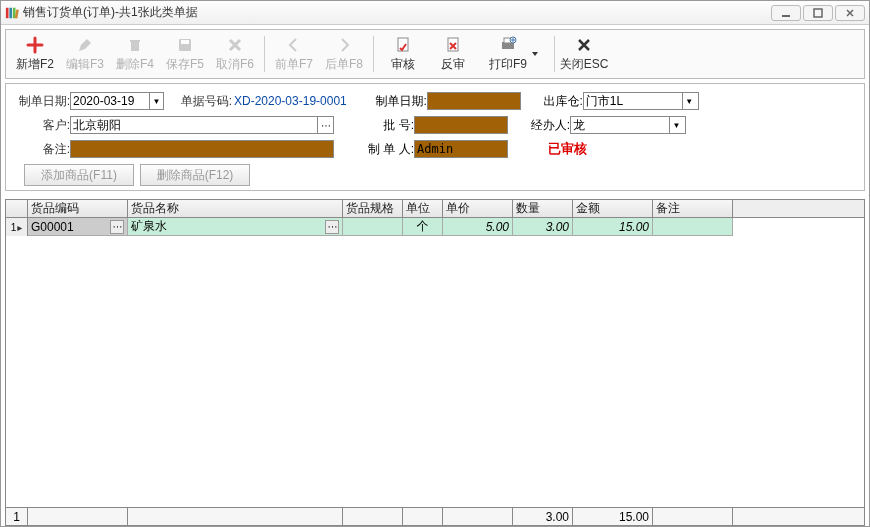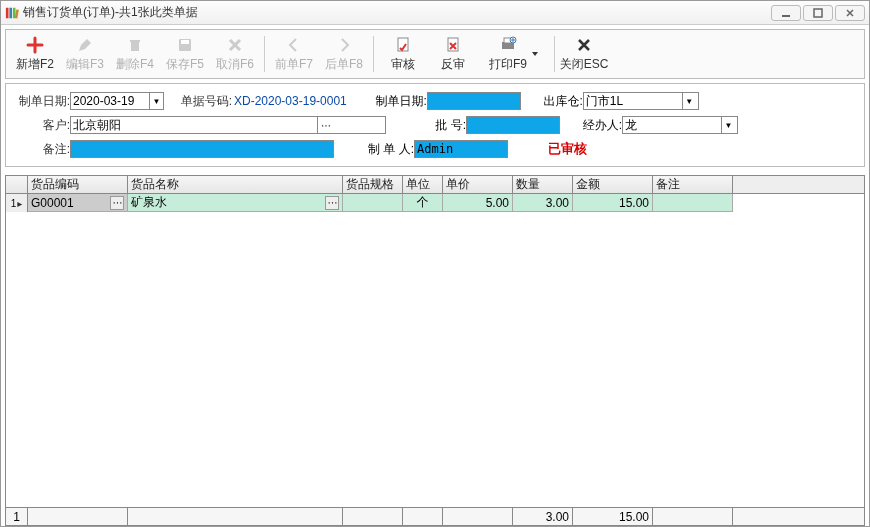--- a/index.html
+++ b/index.html
@@ -65,21 +65,21 @@
   margin: 0 4px 4px 4px;
   padding: 6px 8px 4px 8px;
 }
 .form-row { display: flex; align-items: center; height: 22px; margin-bottom: 2px; }
 .fld-label { text-align: right; width: 56px; color: #333; }
 .date-combo { display:flex; align-items:center; border:1px solid #888; height:18px; background:#fff; }
 .date-combo input { border:none; width:78px; font-size:12px; padding:0 2px; height:16px; background:#fff;}
 .date-combo .dd { width:14px; height:16px; border-left:1px solid #888; display:flex;align-items:center;justify-content:center; font-size:8px;}
 .doc-no { color:#0a4aa8; margin-left:2px;}
 .text-input {
-  border:1px solid #888; height:18px; background:#0ea5e9; font-size:12px; padding:0 2px;
+  border:1px solid #888; height:18px; background:#a16207; font-size:12px; padding:0 2px;
 }
 .lookup { display:flex; align-items:center; border:1px solid #888; height:18px; background:#fff;}
 .lookup input{ border:none; height:16px; font-size:12px; padding:0 2px;}
 .lookup .lk-btn{ width:16px; height:16px; border-left:1px solid #888; display:flex;align-items:center;justify-content:center; font-size:10px; letter-spacing:-1px;}
 .combo { display:flex; align-items:center; border:1px solid #888; height:18px; background:#fff;}
 .combo input{ border:none; height:16px; font-size:12px; padding:0 2px;}
 .combo .dd{ width:14px; height:16px; border-left:1px solid #888; display:flex;align-items:center;justify-content:center; font-size:8px;}
 .approved-stamp { color:#d00; font-size:13px; font-weight:bold; margin-left:40px;}
 .action-buttons { display:flex; gap:6px; margin: 4px 0 0 10px;}
 .action-btn{
@@ -104,21 +104,21 @@
   display:flex; align-items:center;
   background: linear-gradient(#f6f6f6,#e6e6e6);
 }
 .grid-body{ flex:1; background:#fff; overflow:hidden;}
 .grid-row{ display:flex; height:18px;}
 .gc{
   border-right:1px solid #aaa; border-bottom:1px solid #aaa; padding:1px 3px; font-size:12px;
   display:flex; align-items:center;
   background:#c6edd9;
 }
-.gc.num{ justify-content:flex-end;}
+.gc.num{ justify-content:flex-end;font-style:italic;}
 .rowhdr{
   width:22px; border-right:1px solid #888;
   display:flex; align-items:center; justify-content:center;
   background:#eee; font-size:10px;
 }
 .rowhdr .ptr::after{ content:"▸"; font-size:10px; color:#333; margin-left:1px;}
 .col-code{width:100px;} .col-name{width:215px;} .col-spec{width:60px;}
 .col-unit{width:40px;} .col-price{width:70px;} .col-qty{width:60px;}
 .col-amt{width:80px;} .col-rem{width:80px;}
 .footer-row{
@@ -290,40 +290,44 @@
       <span style="width:58px; text-align:right; margin-left:22px;">制单日期:</span>
       <input class="text-input" style="width: 94px;" value="">
       <span style="width:50px; text-align:right; margin-left:12px;">出库仓:</span>
       <div class="combo" style="width:116px;">
         <input style="width: 98px;" value="门市1L">
         <span class="dd">▼</span>
       </div>
     </div>
     <div class="form-row">
       <span class="fld-label">客户:</span>
-      <div class="lookup" style="width:316px;">
+      <div class="lookup" style="width:264px;">
         <input style="width: 246px;" value="北京朝阳">
         <span class="lk-btn">⋯</span>
       </div>
       <span style="width:58px; text-align:right; margin-left:22px;">批    号:</span>
       <input class="text-input" style="width: 94px;" value="">
       <span style="width:50px; text-align:right; margin-left:12px;">经办人:</span>
       <div class="combo" style="width:116px;">
         <input style="width: 98px;" value="龙">
         <span class="dd">▼</span>
       </div>
     </div>
     <div class="form-row">
       <span class="fld-label">备注:</span>
       <input class="text-input" style="width: 264px;" value="">
       <span style="width:58px; text-align:right; margin-left:22px;">制 单 人:</span>
       <input class="text-input" style="width: 94px; font-family: monospace;" value="Admin">
       <span class="approved-stamp">已审核</span>
     </div>
 
+    <div class="action-buttons">
+      <div class="action-btn">添加商品(F11)</div>
+      <div class="action-btn">删除商品(F12)</div>
+    </div>
   </div>
 
   <div class="grid-wrap">
     <div class="grid-header">
       <div class="gh-cell" style="width:22px;"></div>
       <div class="gh-cell col-code">货品编码</div>
       <div class="gh-cell col-name">货品名称</div>
       <div class="gh-cell col-spec">货品规格</div>
       <div class="gh-cell col-unit">单位</div>
       <div class="gh-cell col-price">单价</div>

